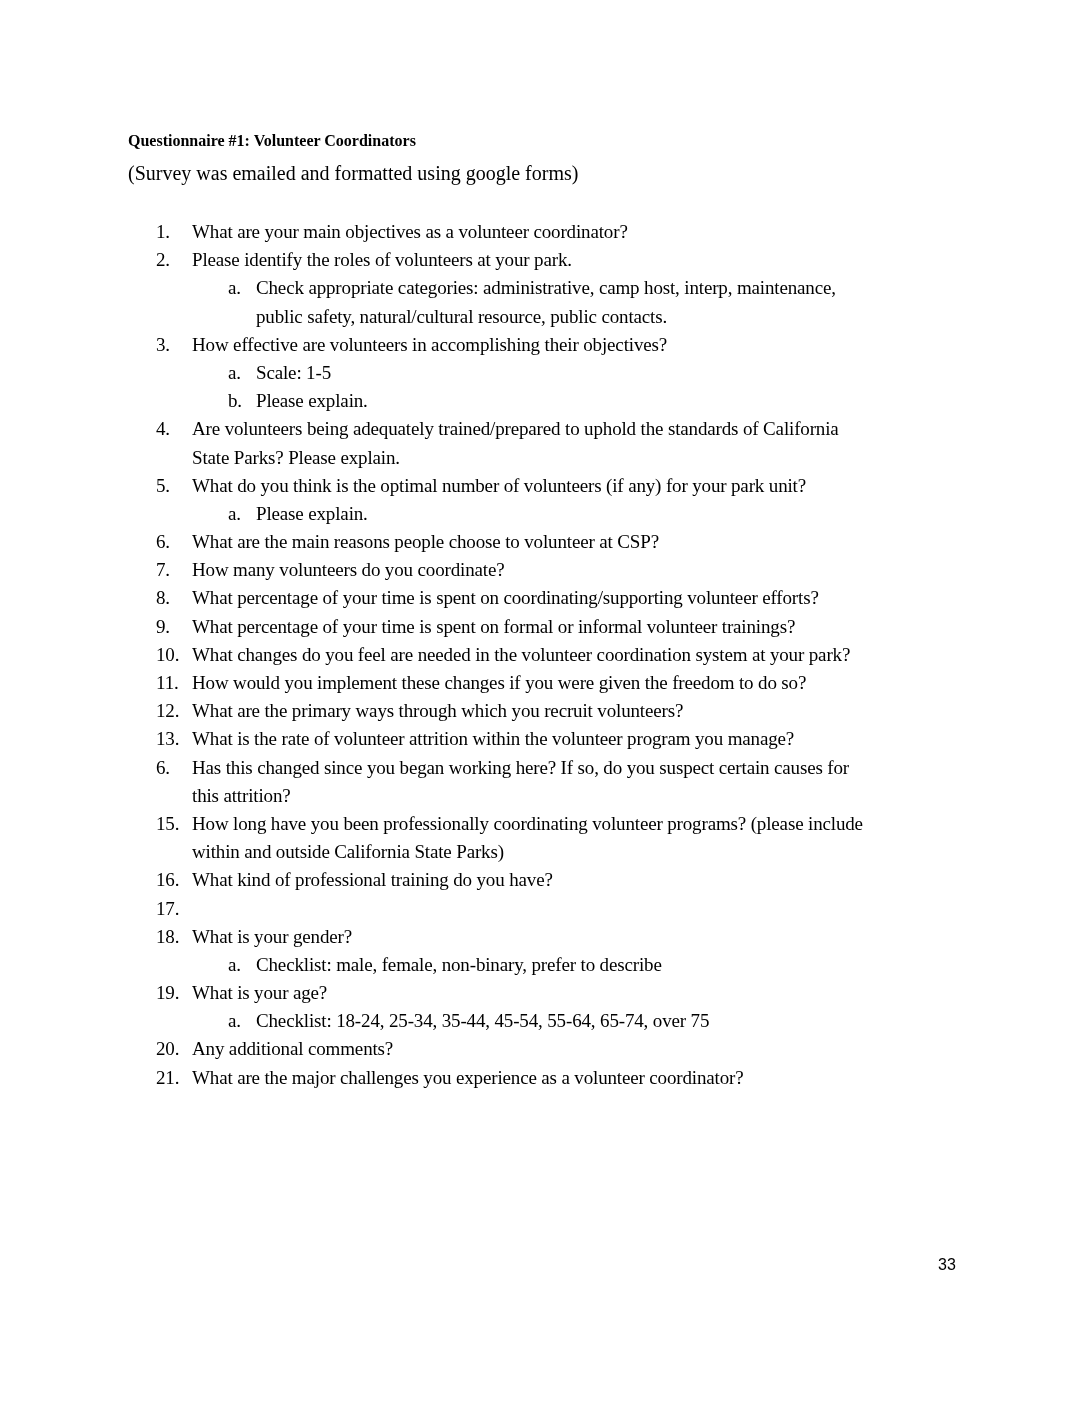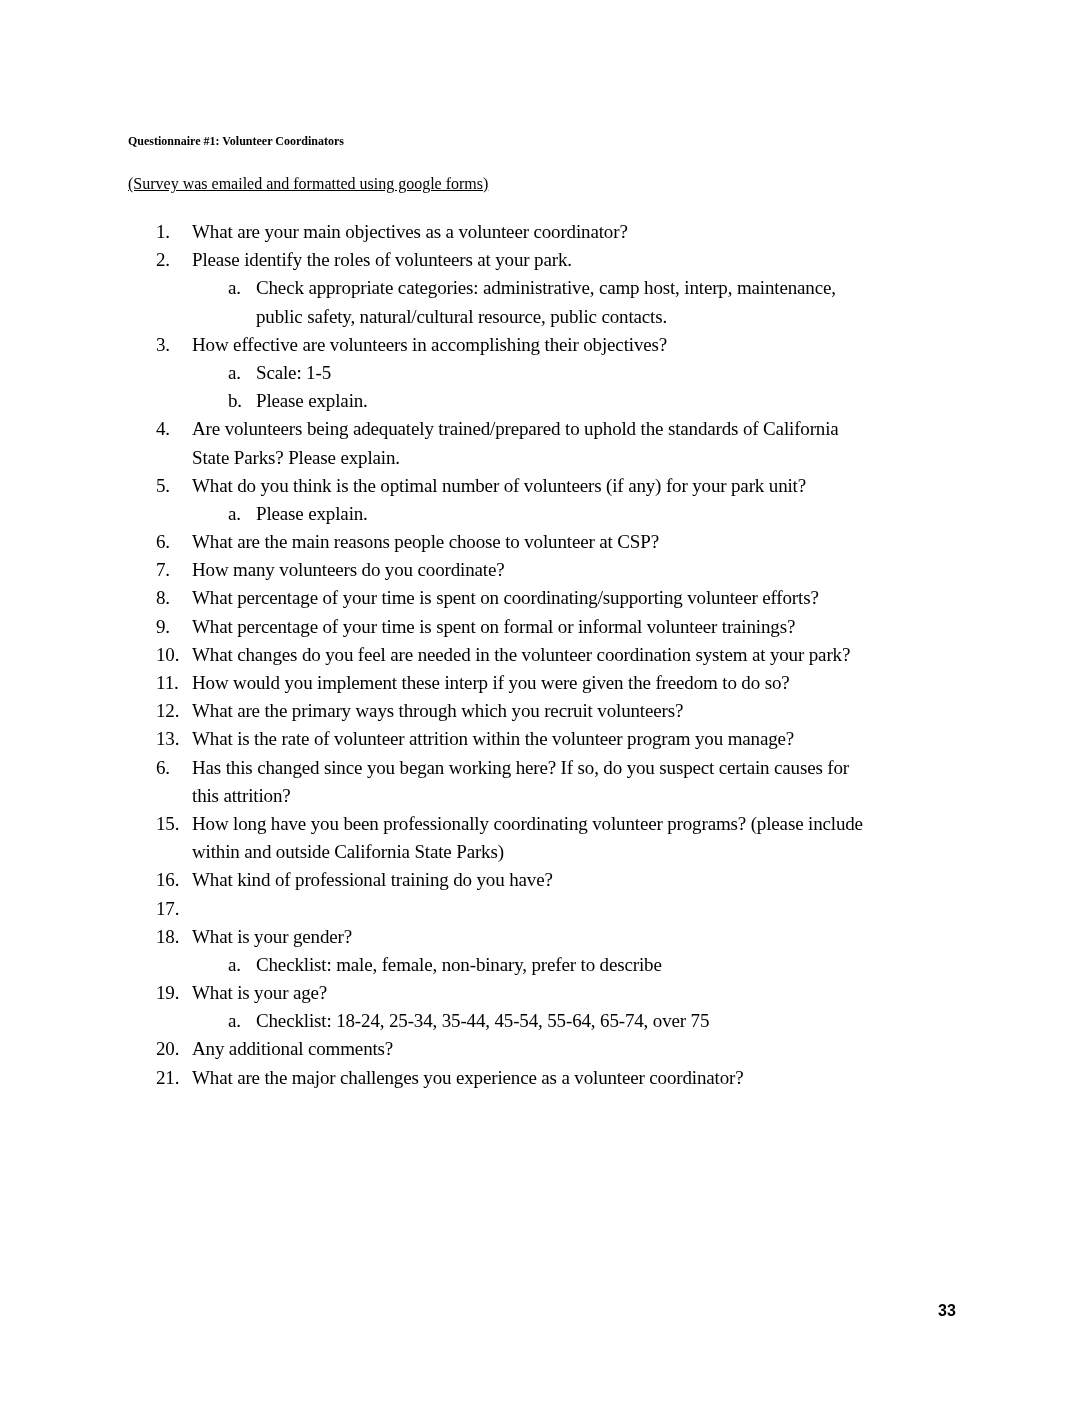--- a/index.html
+++ b/index.html
@@ -17,34 +17,33 @@
     }
     .page {
       position: absolute;
       left: 0; top: 0;
       width: 1088px; height: 1408px;
     }
     .heading {
       position: absolute;
       left: 128px;
       top: 129px;
-      font-size: 12px;
+      font-size: 16px;
       font-weight: bold;
       line-height: 24px;
       white-space: nowrap;
       text-align: right;
     }
     .subheading {
       position: absolute;
       left: 128px;
-      top: 172px;
-      font-size: 16px;
+      top: 161px;
+      font-size: 20px;
       line-height: 24px;
       white-space: nowrap;
-      text-decoration: underline;
     }
     .list {
       position: absolute;
       left: 0;
       top: 218px;
       width: 1088px;
     }
     .line {
       position: relative;
       height: 28.2px;
@@ -69,23 +68,23 @@
       left: 228px;
       width: 24px;
     }
     .sub-text {
       position: absolute;
       left: 256px;
     }
     .page-number {
       position: absolute;
       left: 938px;
-      top: 1301px;
+      top: 1255px;
       font-family: "Liberation Sans", "DejaVu Sans", sans-serif;
-      font-weight: bold;
+      font-weight: normal;
       font-size: 16px;
       line-height: 20px;
     }
   </style>
 </head>
 <body>
 
 <div class="page">
   <div class="heading">Questionnaire #1: Volunteer Coordinators</div>
   <div class="subheading">(Survey was emailed and formatted using google forms)</div>
@@ -150,21 +149,21 @@
       <div class="line">
         <span class="num">9.</span>
         <span class="text">What percentage of your time is spent on formal or informal volunteer trainings?</span>
       </div>
       <div class="line">
         <span class="num">10.</span>
         <span class="text">What changes do you feel are needed in the volunteer coordination system at your park?</span>
       </div>
       <div class="line">
         <span class="num">11.</span>
-        <span class="text">How would you implement these interp if you were given the freedom to do so?</span>
+        <span class="text">How would you implement these changes if you were given the freedom to do so?</span>
       </div>
       <div class="line">
         <span class="num">12.</span>
         <span class="text">What are the primary ways through which you recruit volunteers?</span>
       </div>
       <div class="line">
         <span class="num">13.</span>
         <span class="text">What is the rate of volunteer attrition within the volunteer program you manage?</span>
       </div>
       <div class="line">

